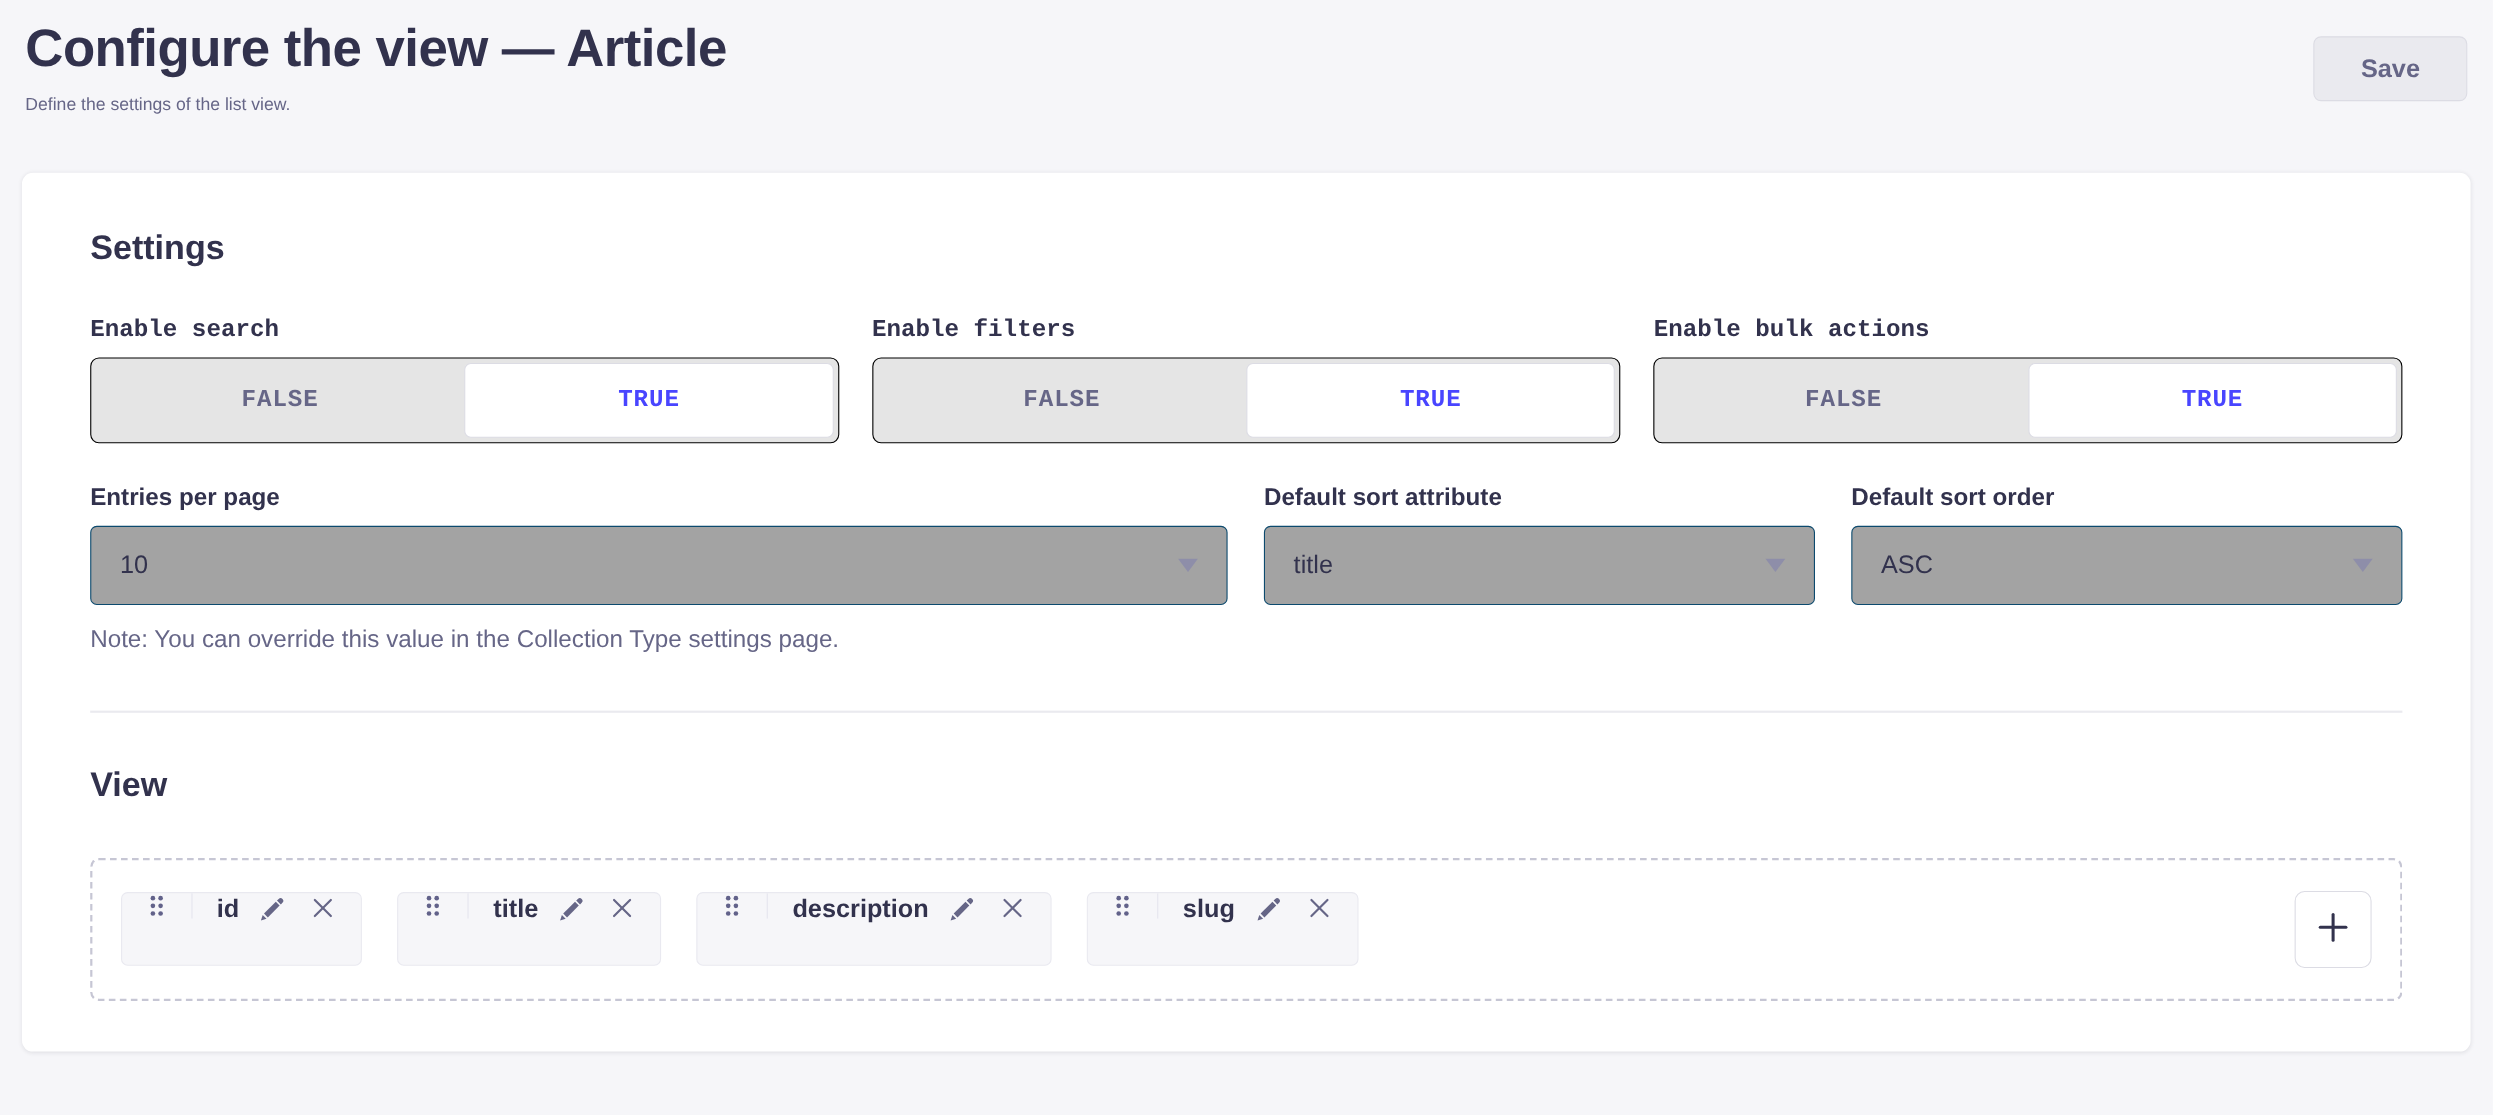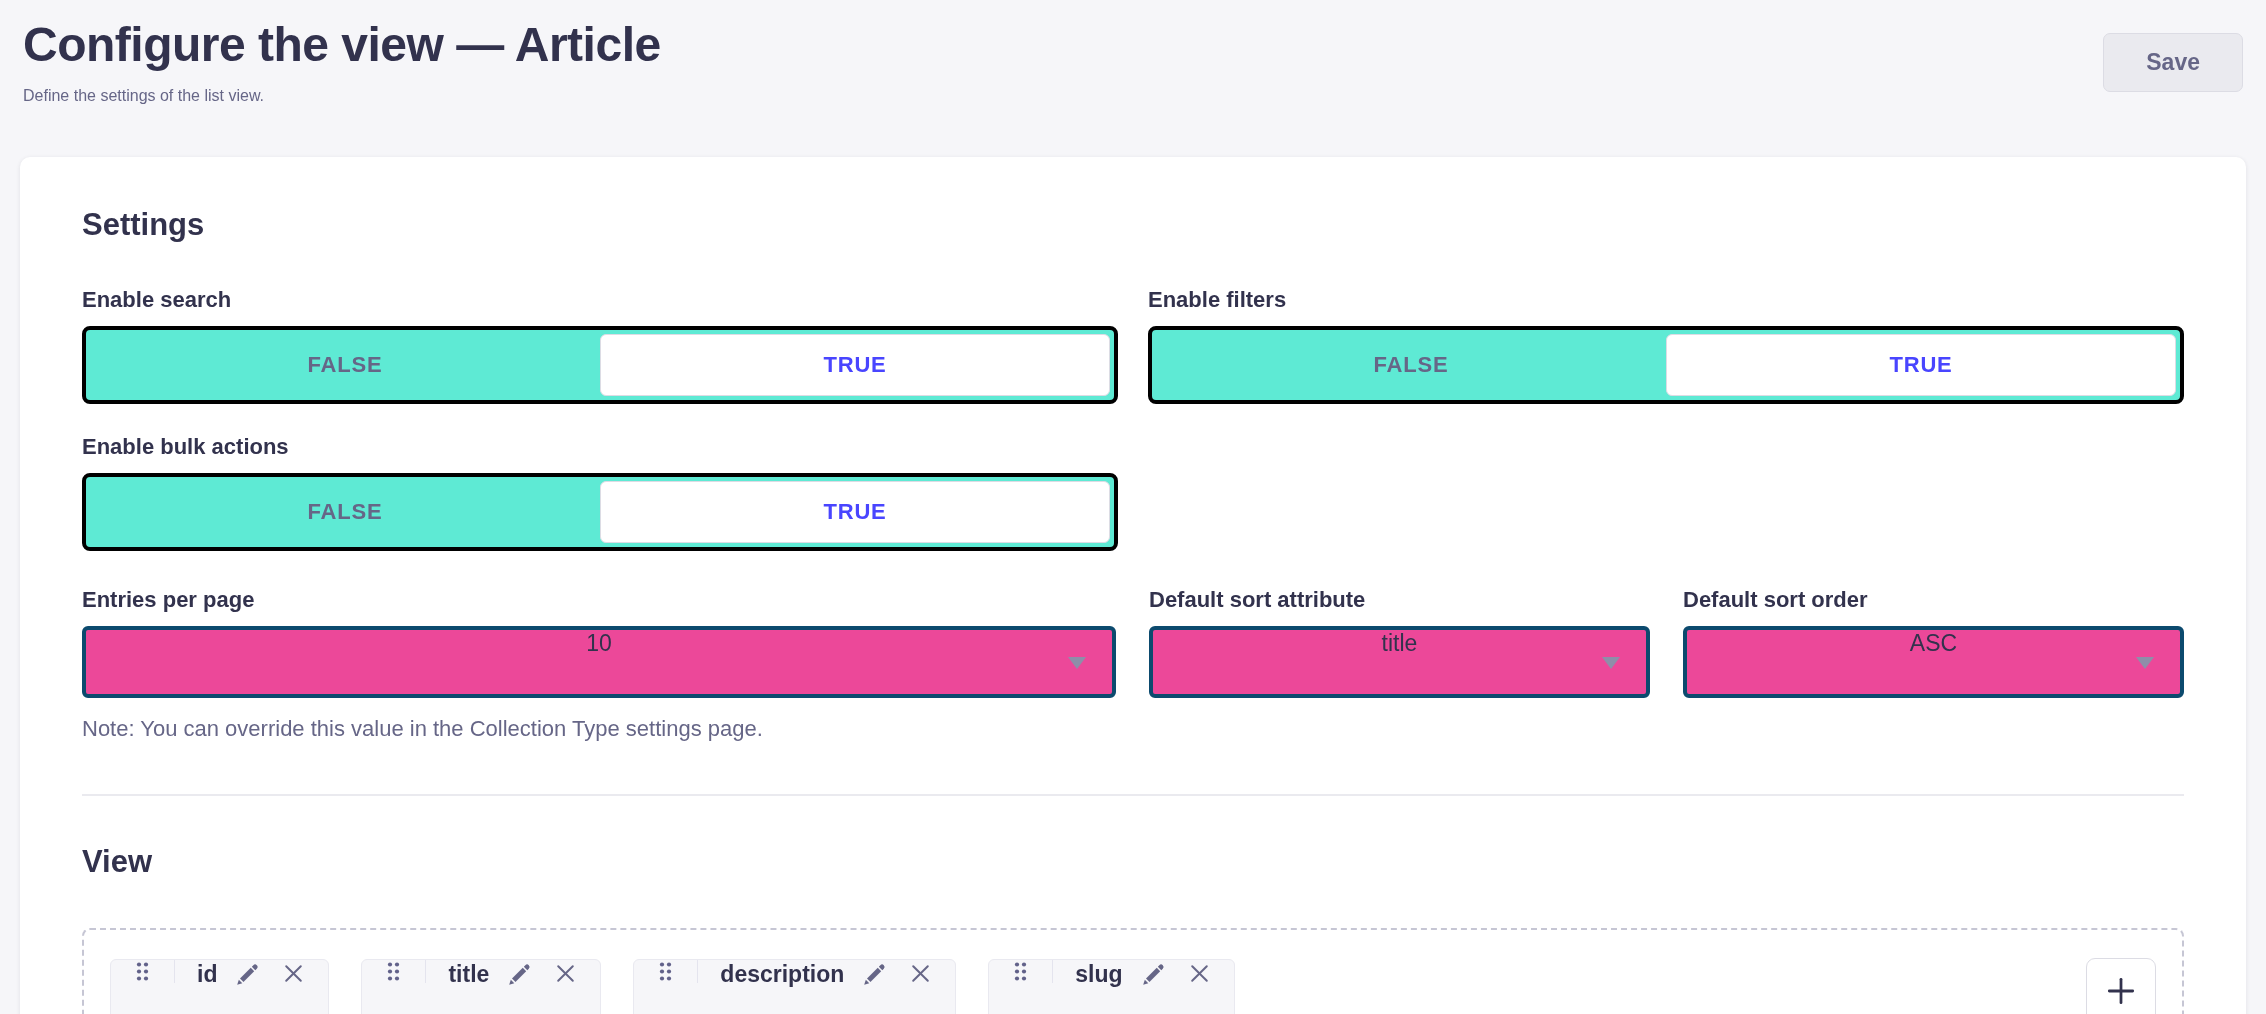--- a/index.html
+++ b/index.html
@@ -43,45 +43,45 @@
     font-size: 31px; font-weight: 600; color: #32324d;
   }
   .field-label {
     display: block; font-size: 22px; font-weight: 600; color: #32324d;
     margin-bottom: 13px;
   }
 
   
   .toggles-row {
     margin-top: 44px;
-    display: grid; grid-template-columns: repeat(2, 1fr); gap: 30px;
+    display: grid; grid-template-columns: repeat(3, 1fr); gap: 30px; font-family: Liberation Mono, monospace;
   }
   .toggle-wrap {
-    height: 78px; background: #5eead4; border: 4px solid #000000;
+    height: 78px; background: #e5e5e5; border: 1px solid #000000;
     border-radius: 8px; padding: 4px; display: flex;
   }
   .toggle-opt {
     flex: 1; display: flex; align-items: center; justify-content: center;
     font-size: 22px; font-weight: 700; letter-spacing: 0.8px;
     color: #666687; border-radius: 6px; cursor: pointer;
     background: transparent; border: 1px solid transparent;
   }
   .toggle-opt.selected {
     background: #ffffff; border: 1px solid #dcdce4; color: #4945ff;
   }
 
   
   .selects-row {
     margin-top: 36px;
     display: grid; grid-template-columns: 1034px 1fr 1fr; gap: 33px;
   }
   .select-box {
-    height: 72px; background: #ec4899; border: 4px solid #0c4a6e;
+    height: 72px; background: #a3a3a3; border: 1px solid #0c4a6e;
     border-radius: 6px; display: flex; align-items: center;
-    padding: 0 26px; cursor: pointer; flex-direction: column;
+    padding: 0 26px; cursor: pointer;
   }
   .select-value { font-size: 23px; color: #32324d; }
   .caret {
     margin-left: auto; width: 0; height: 0;
     border-left: 9px solid transparent; border-right: 9px solid transparent;
     border-top: 12px solid #8e8ea9;
   }
   .note {
     margin-top: 18px; font-size: 22px; color: #666687;
   }

